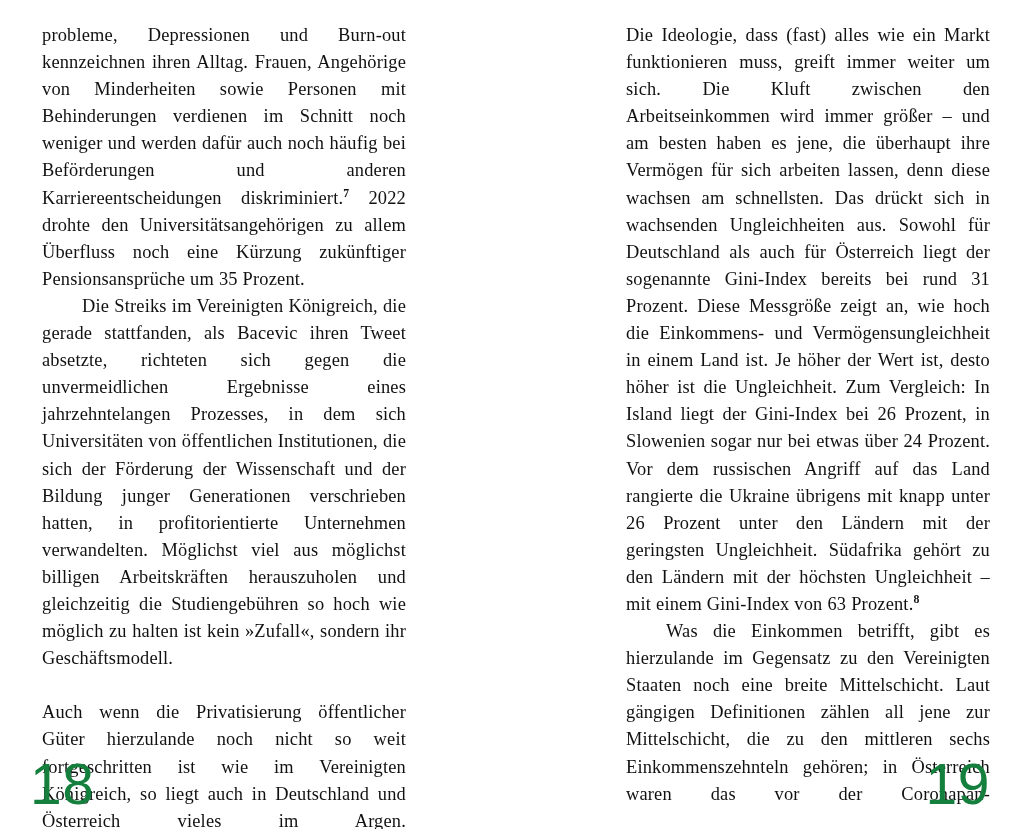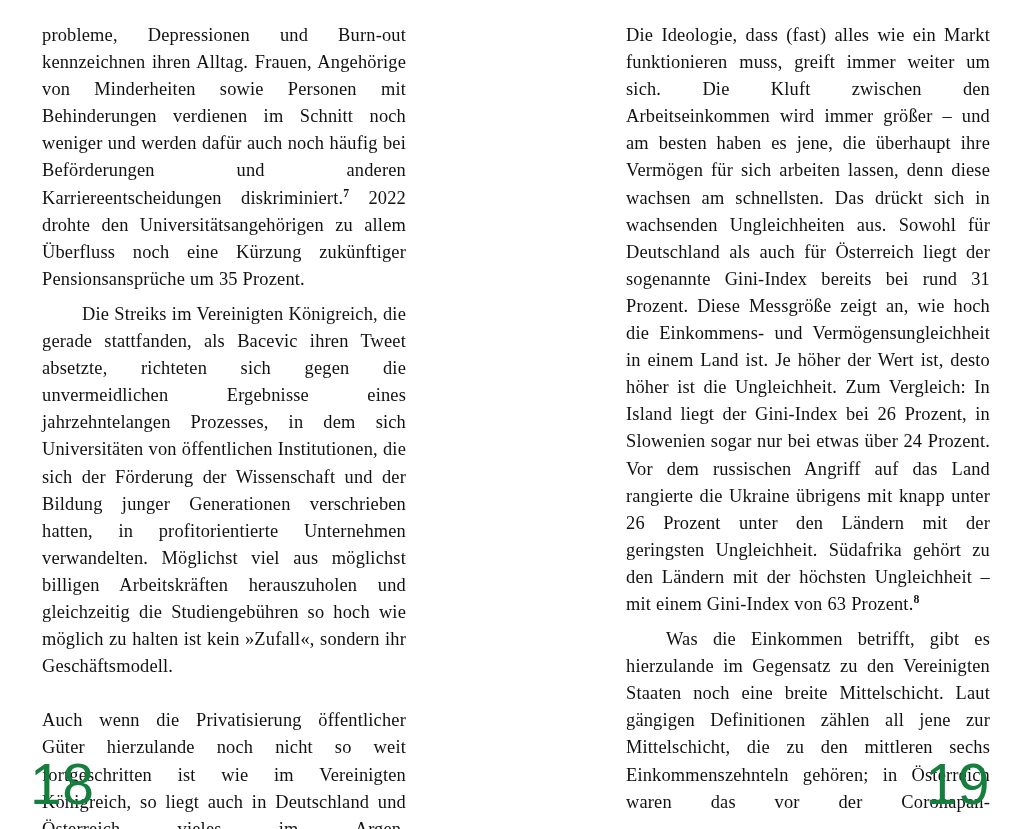--- a/index.html
+++ b/index.html
@@ -45,21 +45,20 @@
     letter-spacing: 0.01em;
     word-spacing: 0.01em;
   }
 
   .para {
     margin: 0;
     text-indent: 0;
   }
   .para.indented {
     text-indent: 40px;
-    margin-top: 8px;
   }
   .para.spaced {
     margin-top: 27.1px;
   }
 
   
   .para { text-align: justify; }
   .para::after {
     content: "";
     display: inline-block;

